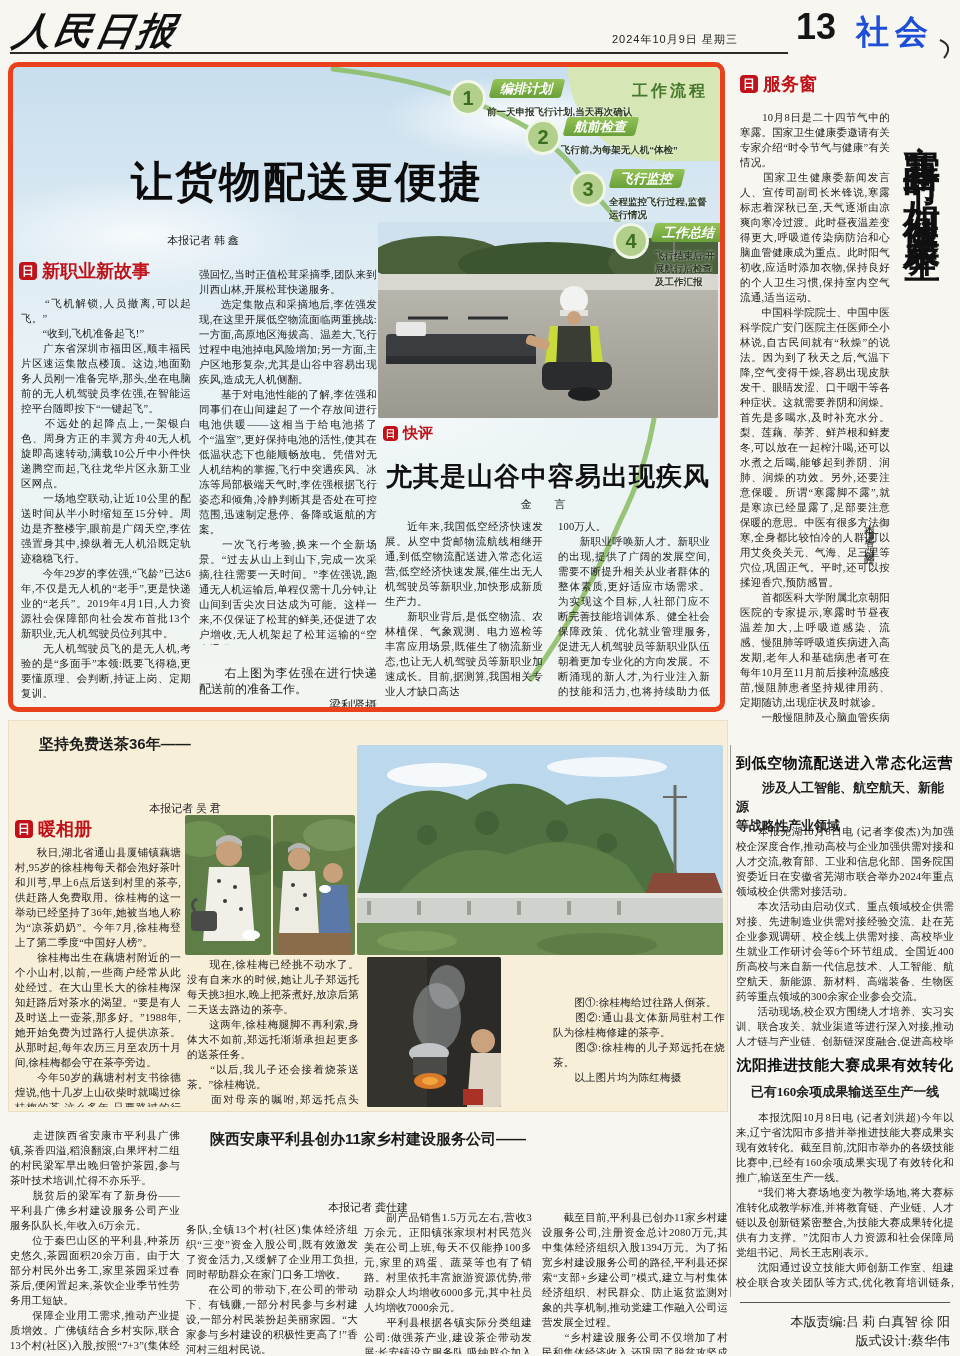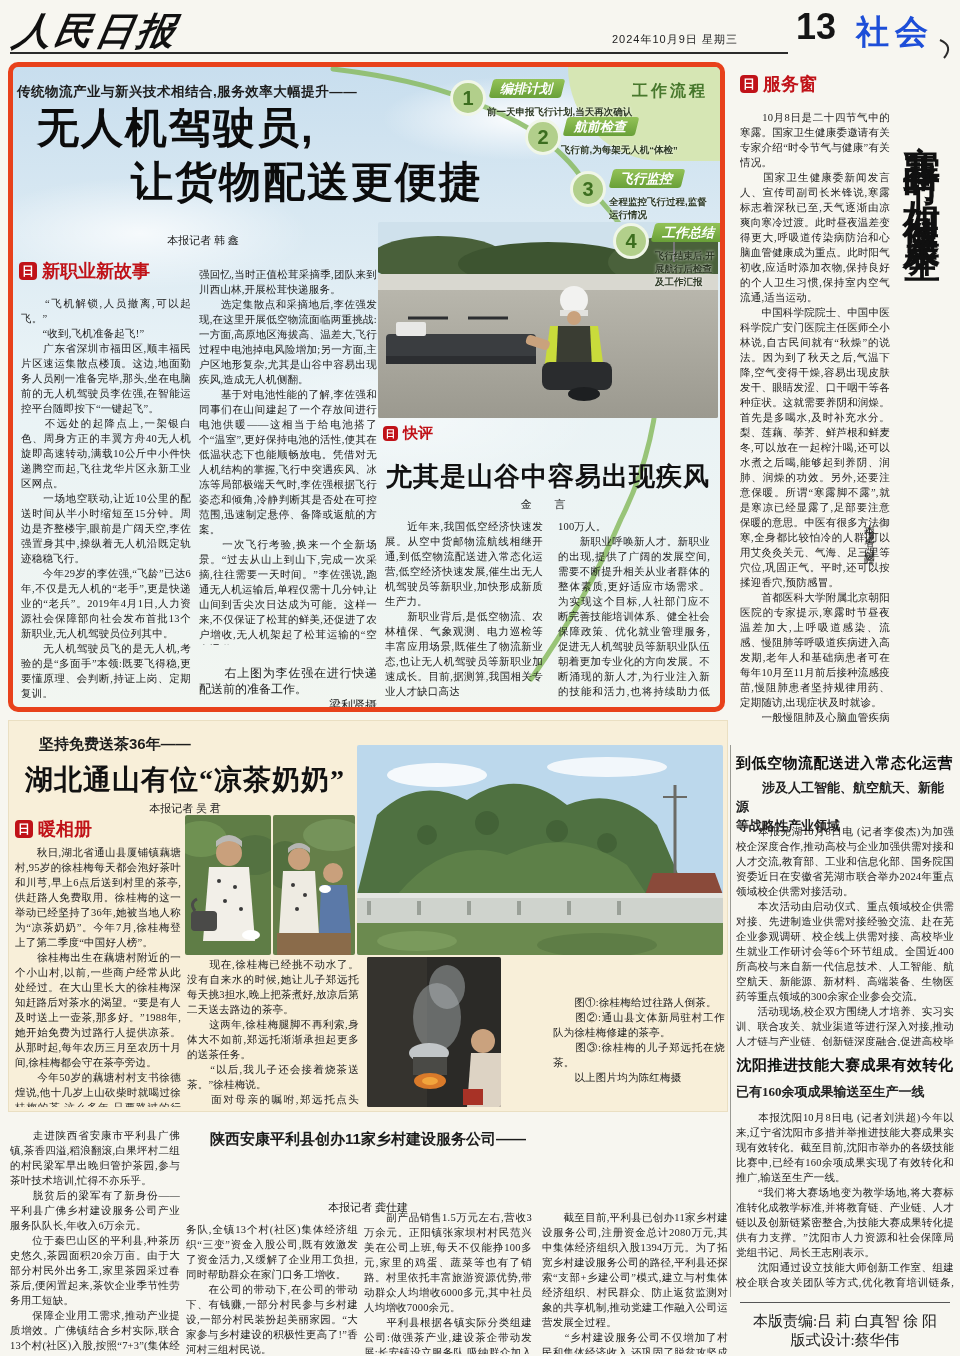--- a/index.html
+++ b/index.html
@@ -42,21 +42,21 @@
 .rail-h2{position:absolute;font:600 13px/19px "Liberation Serif",serif;color:#222}
 .v-divider{position:absolute;width:1px;background:#9a9a93}
 .rail-rule{position:absolute;height:1px;background:#555}
 
 .album{position:absolute;left:8px;top:720px;width:720px;height:392px;background:#f8efd9;border:1px solid #eadfc2}
 .album-kicker{position:absolute;font:bold 15px "Liberation Sans",sans-serif;color:#1d1d1d}
 .album-title{position:absolute;font:bold 28px "Liberation Serif",serif;color:#111;text-align:center;letter-spacing:1px}
 
 .pl-kicker{position:absolute;font:bold 15px "Liberation Sans",sans-serif;color:#1b1b1b;text-align:center}
 .pl-title{position:absolute;font:bold 29px "Liberation Serif",serif;color:#0e0e0e;text-align:center;letter-spacing:2px}
-.credits{position:absolute;font-size:15px;line-height:19px;text-align:center;white-space:pre-line;color:#222}
+.credits{position:absolute;font-size:13px;line-height:19px;text-align:right;white-space:pre-line;color:#222}
 </style>
 </head>
 <body>
 
 <div class="masthead-logo">人民日报</div>
 <div class="issue-date">2024年10月9日 星期三</div>
 <div class="pagenum">13</div>
 <div class="secname">社会</div>
 <div class="head-rule"></div>
 <svg class="abs" style="left:938px;top:38px" width="20" height="22">
@@ -64,22 +64,20 @@
   </svg>
 
 <div class="mainbox">
 
   <svg class="abs" style="left:0;top:0" width="707" height="640" viewBox="0 0 707 640">
     <path d="M 320 2 Q 402 12 452 32 Q 505 52 528 70 Q 562 96 574 120 Q 600 144 616 172 Q 648 228 646 300 Q 644 380 608 452 Q 574 532 518 612" stroke="#8abb62" stroke-width="5" fill="none" stroke-linecap="round" opacity="0.85"></path>
   </svg>
   <div class="wf-corner"></div>
   <div class="wf-title">工作流程</div>
 
-  <div class="kicker" style="left:4px;top:16px;font-size:13.5px;letter-spacing:.5px">传统物流产业与新兴技术相结合,服务效率大幅提升——</div>
-  <div class="main-title" style="left:24px;top:40px">无人机驾驶员,</div>
   <div class="main-title" style="left:118px;top:94px">让货物配送更便捷</div>
   <div class="byline" style="left:60px;top:166px;width:260px">本报记者 韩 鑫</div>
 
   <div class="seclabel" style="left:6px;top:192px">
     <span class="seclogo">日</span>
     <span>新职业新故事</span>
   </div>
 
   <div class="col" style="left:8px;top:229px;width:170px;height:402px">　　“飞机解锁,人员撤离,可以起飞。”
 　　“收到,飞机准备起飞!”
@@ -175,33 +173,32 @@
 <div class="v-divider" style="left:730px;top:745px;height:552px"></div>
 
 <div class="rail-h1" style="left:736px;top:752px;width:218px">到低空物流配送进入常态化运营</div>
 <div class="rail-h2" style="left:736px;top:778px;width:218px;white-space:pre-line">　　涉及人工智能、航空航天、新能源
 等战略性产业领域</div>
 <div class="col" style="left:736px;top:824px;width:218px;height:222px">　　本报芜湖10月8日电 (记者李俊杰)为加强校企深度合作,推动高校与企业加强供需对接和人才交流,教育部、工业和信息化部、国务院国资委近日在安徽省芜湖市联合举办2024年重点领域校企供需对接活动。
 　　本次活动由启动仪式、重点领域校企供需对接、先进制造业供需对接经验交流、赴在芜企业参观调研、校企线上供需对接、高校毕业生就业工作研讨会等6个环节组成。全国近400所高校与来自新一代信息技术、人工智能、航空航天、新能源、新材料、高端装备、生物医药等重点领域的300余家企业参会交流。
 　　活动现场,校企双方围绕人才培养、实习实训、联合攻关、就业渠道等进行深入对接,推动人才链与产业链、创新链深度融合,促进高校毕业生在重点领域就业创业,为行业输送更多急需紧缺人才,助力重点领域高质量发展。</div>
 
 <div class="rail-h1" style="left:736px;top:1054px;width:218px;text-align:center;font-size:15px">沈阳推进技能大赛成果有效转化</div>
-<div class="rail-h2" style="left:736px;top:1082px;width:218px;">已有160余项成果输送至生产一线</div>
+<div class="rail-h2" style="left:736px;top:1082px;width:218px;text-align:center">已有160余项成果输送至生产一线</div>
 <div class="col" style="left:736px;top:1110px;width:218px;height:182px">　　本报沈阳10月8日电 (记者刘洪超)今年以来,辽宁省沈阳市多措并举推进技能大赛成果实现有效转化。截至目前,沈阳市举办的各级技能比赛中,已经有160余项成果实现了有效转化和推广,输送至生产一线。
 　　“我们将大赛场地变为教学场地,将大赛标准转化成教学标准,并将教育链、产业链、人才链以及创新链紧密整合,为技能大赛成果转化提供有力支撑。”沈阳市人力资源和社会保障局党组书记、局长王志刚表示。
 　　沈阳通过设立技能大师创新工作室、组建校企联合攻关团队等方式,优化教育培训链条,把大赛中涌现的新技术、新工艺、新方法转化为教学内容和生产应用。
 　　沈阳还将根据技能竞赛获奖情况,推动竞赛成果与职业技能等级认定、人才评价衔接,让更多大赛成果从赛场走向生产一线,帮助企业解决各种难题,让科研创新成果服务更多企业。</div>
 
 <div class="rail-rule" style="left:740px;top:1302px;width:210px"></div>
 <div class="credits" style="left:740px;top:1312px;width:210px">本版责编:吕 莉 白真智 徐 阳
 版式设计:蔡华伟</div>
 
 <div class="album">
   <div class="album-kicker" style="left:30px;top:14px">坚持免费送茶36年——</div>
-  <div class="album-title" style="left:0;top:40px;width:352px">湖北通山有位“凉茶奶奶”</div>
   <div class="byline" style="left:46px;top:80px;width:260px">本报记者 吴 君</div>
   <div class="seclabel" style="left:6px;top:96px">
     <span class="seclogo">日</span>
     <span>暖相册</span>
   </div>
   <div class="col" style="left:6px;top:124px;width:166px;height:262px">　　秋日,湖北省通山县厦铺镇藕塘村,95岁的徐桂梅每天都会泡好茶叶和川芎,早上6点后送到村里的茶亭,供赶路人免费取用。徐桂梅的这一举动已经坚持了36年,她被当地人称为“凉茶奶奶”。今年7月,徐桂梅登上了第二季度“中国好人榜”。
 　　徐桂梅出生在藕塘村附近的一个小山村,以前,一些商户经常从此处经过。在大山里长大的徐桂梅深知赶路后对茶水的渴望。“要是有人及时送上一壶茶,那多好。”1988年,她开始免费为过路行人提供凉茶。从那时起,每年农历三月至农历十月间,徐桂梅都会守在茶亭旁边。
 　　今年50岁的藕塘村村支书徐德煌说,他十几岁上山砍柴时就喝过徐桂梅的茶,这么多年,只要路过的行人想喝茶解渴,徐桂梅就会提着茶壶过去送茶。不管认不认识,她对每个人都是如此。
 　　最初,徐桂梅的茶亭只是用一把雨伞撑起来的简陋小摊。2018年,通山县文体新局(现文旅局)驻村工作队以徐桂梅的名义建起了一座茶亭。亭子建好后,徐桂梅除了烧茶送茶,还负责起亭子和周边广场的卫生。</div>
   <div class="col" style="left:178px;top:236px;width:172px;height:150px">　　现在,徐桂梅已经挑不动水了。没有自来水的时候,她让儿子郑远托每天挑3担水,晚上把茶煮好,放凉后第二天送去路边的茶亭。

